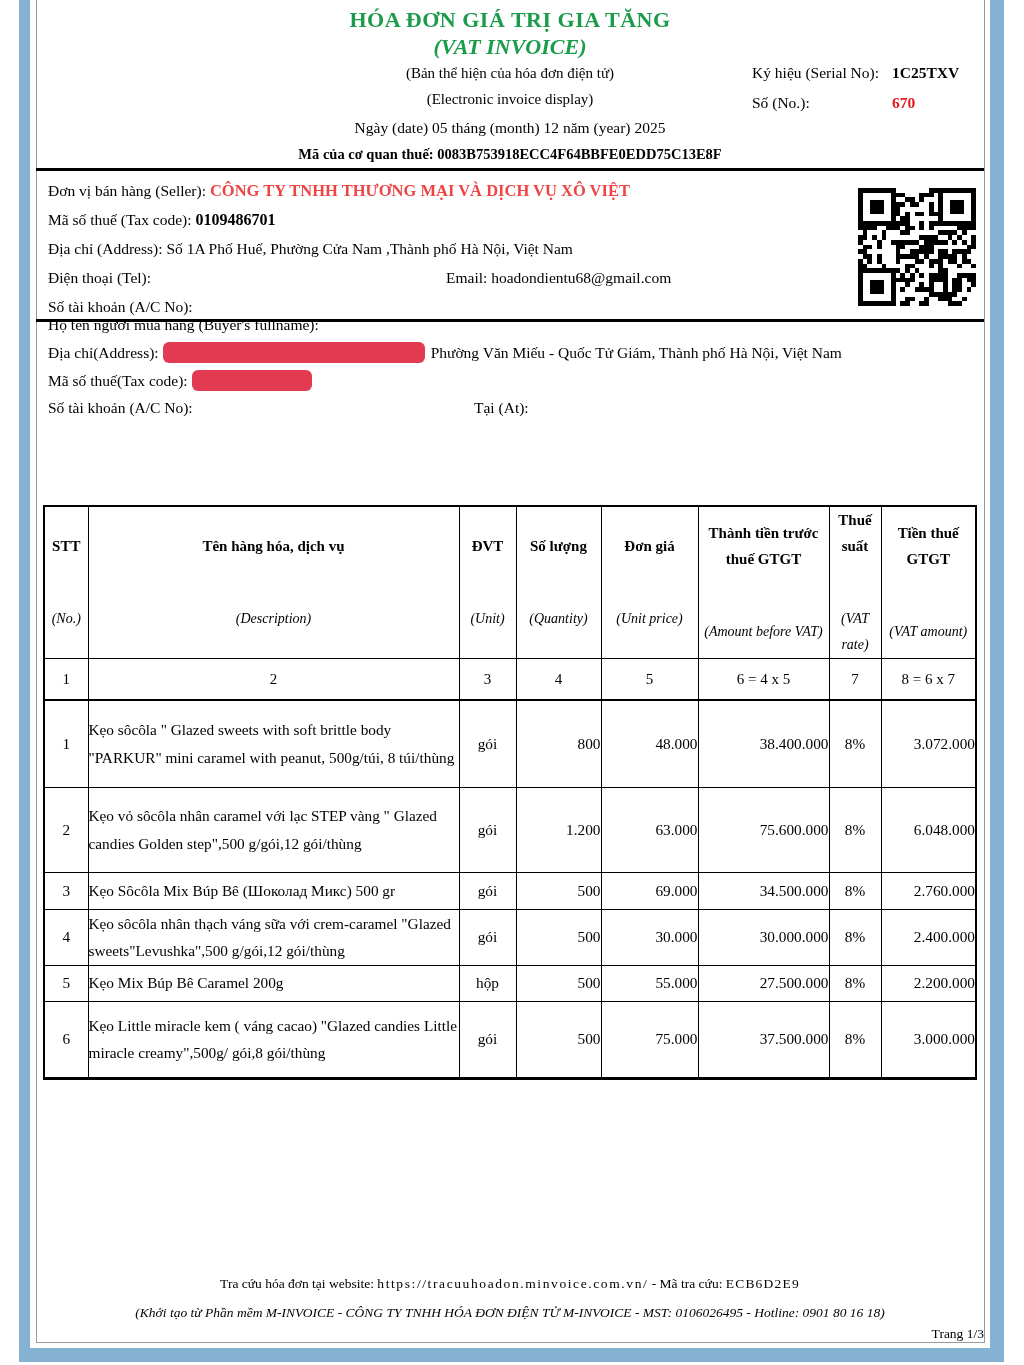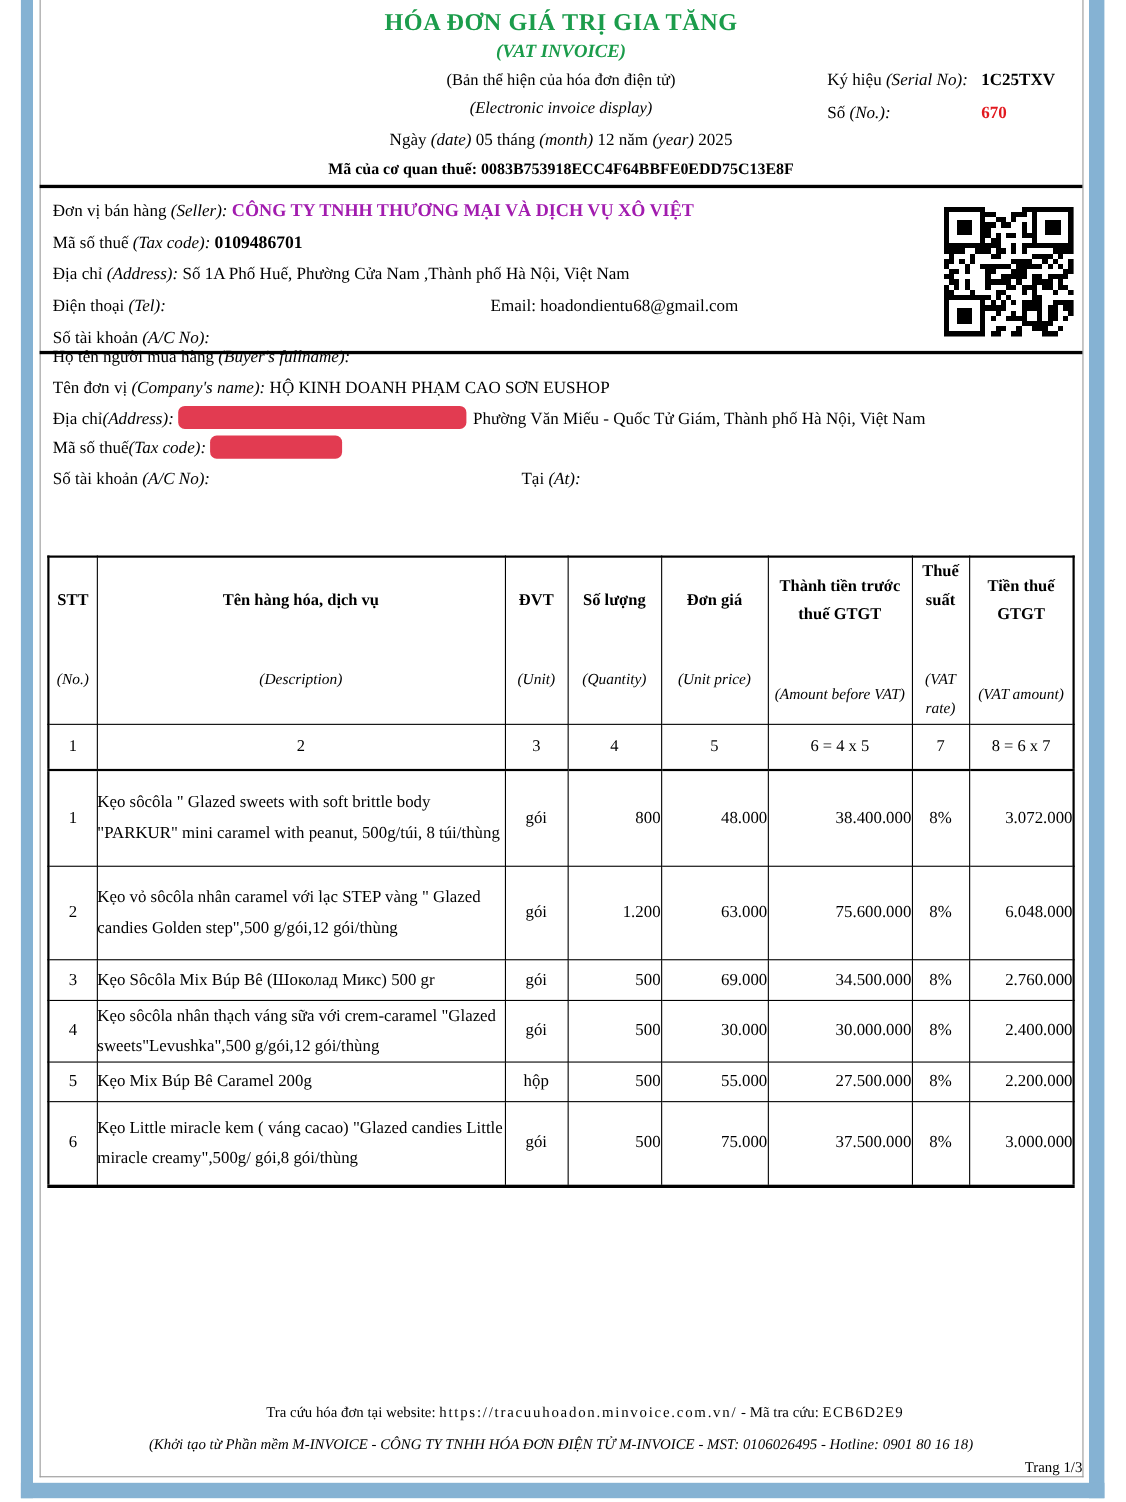--- a/index.html
+++ b/index.html
@@ -8,28 +8,28 @@
     font-family:"Liberation Serif", serif;color:#000;overflow:hidden;
   }
   
   .frame-bar{position:absolute;background:#85B2D3;}
   .frame-left{left:19px;top:0;width:11px;height:1362px;}
   .frame-right{left:990px;top:0;width:14px;height:1362px;}
   .frame-bottom{left:19px;top:1348px;width:985px;height:14px;}
   
   .page-border{position:absolute;left:36px;top:-2px;width:947px;height:1344px;
     border-left:1px solid #9a9a9a;border-right:1px solid #9a9a9a;border-bottom:1px solid #9a9a9a;}
-  .it{font-style:italic;}
+  .it{}
   .bd{font-weight:bold;}
-  .green{color:#a21caf;}
+  .green{color:#ef4444;}
   .red{color:#E2191F;}
   
   .hdr-center{position:absolute;left:36px;top:6px;width:948px;text-align:center;}
   .hdr-title{font-size:22px;font-weight:bold;color:#1B9C4B;letter-spacing:.5px;line-height:28px;}
-  .hdr-sub{font-size:17px;font-weight:bold;font-style:italic;color:#1B9C4B;line-height:26px;}
+  .hdr-sub{font-size:22px;font-weight:bold;font-style:italic;color:#1B9C4B;line-height:26px;}
   .hdr-note{font-size:15px;line-height:26px;}
   .hdr-date{font-size:15.5px;line-height:28px;margin-top:2px;}
   .hdr-taxcode{font-size:14.5px;font-weight:bold;line-height:24px;}
   .hdr-right{position:absolute;left:752px;top:58px;width:228px;font-size:15.5px;}
   .hdr-right .row{display:flex;line-height:30px;}
   .hdr-right .val{margin-left:auto;min-width:88px;text-align:left;}
   
   .rule{position:absolute;left:36px;width:948px;height:3px;background:#000;}
   
   .block{position:absolute;left:48px;width:930px;font-size:15.5px;}
@@ -48,21 +48,21 @@
   table.items thead th{font-size:15px;height:134px;text-align:center;}
   table.items thead th .vi{font-weight:bold;line-height:26px;}
   table.items thead th .en{font-weight:normal;font-style:italic;font-size:14px;line-height:26px;margin-top:47px;}
   table.items tr.numrow td{height:40px;text-align:center;font-size:15px;border-bottom:2px solid #000;}
   table.items tbody td{font-size:15.3px;line-height:27.5px;border-top:1px dashed #a8a8a8;}
   table.items tbody tr:first-child td{border-top:2px solid #000;}
   td.c{text-align:center;}
   td.r{text-align:right;padding-right:7px;}
   td.desc{text-align:left;padding:2px 9px;white-space:normal;}
   
-  .ft-lookup{position:absolute;left:36px;top:1276px;width:948px;text-align:center;font-size:13.5px;margin-left:22px;}
+  .ft-lookup{position:absolute;left:36px;top:1276px;width:948px;text-align:center;font-size:13.5px;}
   .ft-lookup .url{letter-spacing:1.6px;}
   .ft-lookup .code{letter-spacing:1.2px;}
   .ft-creator{position:absolute;left:36px;top:1305px;width:948px;text-align:center;
     font-size:13.5px;font-style:italic;}
   .ft-page{position:absolute;left:36px;top:1326px;width:948px;text-align:right;
     padding-right:0;font-size:13.5px;box-sizing:border-box;}
 </style>
 </head>
 <body>
 
@@ -354,25 +354,20 @@
   </svg>
 
 <div class="rule" style="top:319px;"></div>
 
 <div class="block buyer" style="top:311px;">
   <div class="line">
     <span>Họ tên người mua hàng</span>
     <span class="it">(Buyer's fullname):</span>
   </div>
   <div class="line">
-    <span>Tên đơn vị</span>
-    <span class="it">(Company's name):</span>
-    <span>HỘ KINH DOANH PHẠM CAO SƠN EUSHOP</span>
-  </div>
-  <div class="line">
     <span>Địa chỉ</span><span class="it">(Address):</span><span class="redact addr"></span><span>Phường Văn Miếu - Quốc Tử Giám, Thành phố Hà Nội, Việt Nam</span>
   </div>
   <div class="line">
     <span>Mã số thuế</span><span class="it">(Tax code):</span><span class="redact tax"></span>
   </div>
   <div class="line">
     <span>Số tài khoản</span>
     <span class="it">(A/C No):</span>
     <span class="at-abs">
       <span>Tại</span>

